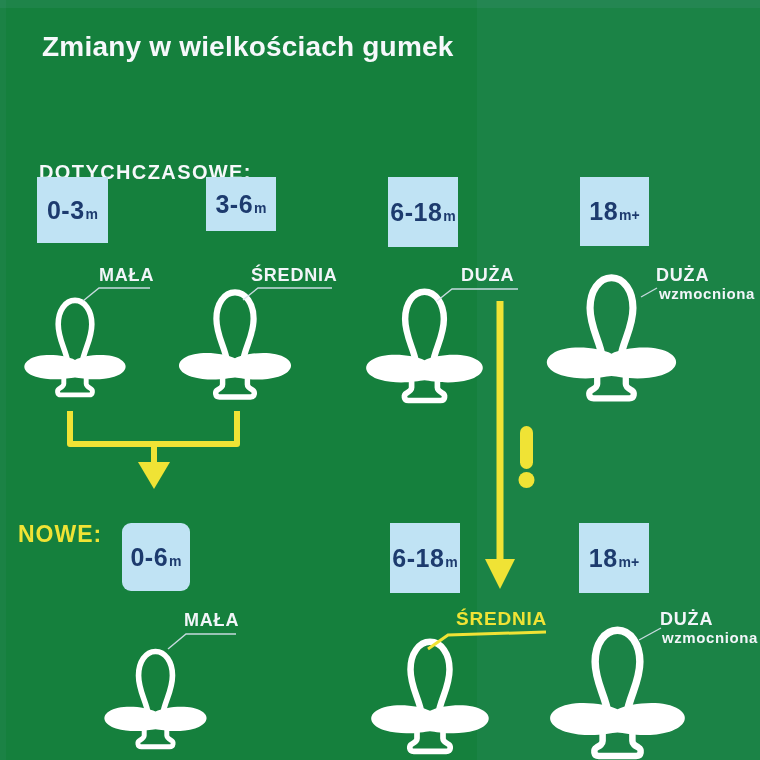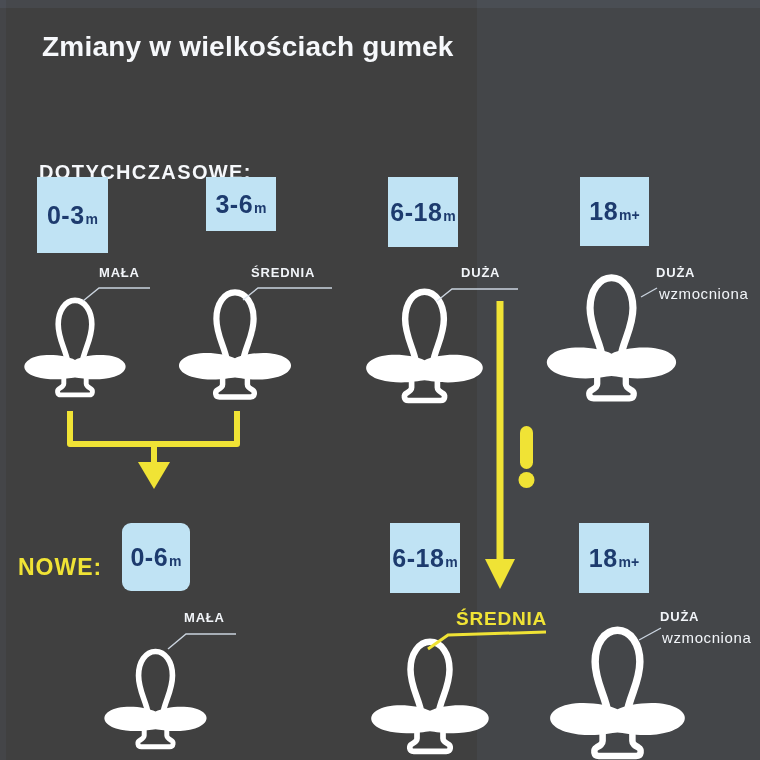--- a/index.html
+++ b/index.html
@@ -1,18 +1,18 @@
 <!DOCTYPE html>
 <html><head>
 <meta charset="utf-8">
 <style>
   html,body{margin:0;padding:0;background:#0f1a38;}
   #canvas{
     position:relative;width:760px;height:760px;overflow:hidden;
-    background:#404040;
+    background:#15803d;
     font-family:"Liberation Sans",sans-serif;
   }
   .abs{position:absolute;}
   .shade{position:absolute;pointer-events:none;}
   .shade-right{left:477px;top:0;width:283px;height:760px;background:rgba(150,182,236,0.055);}
   .shade-top{left:0;top:0;width:760px;height:8px;background:rgba(150,182,236,0.07);}
   .shade-left{left:0;top:0;width:6px;height:760px;background:rgba(150,182,236,0.05);}
 
   .title{left:42px;top:30px;color:#f6f8fb;font-weight:700;font-size:28px;line-height:34px;letter-spacing:0.2px;}
   .section-heading{color:#f6f8fb;font-weight:700;font-size:20px;letter-spacing:1.4px;}
@@ -20,23 +20,23 @@
 
   .age-box{
     background:#c0e3f4;color:#1d3b6e;
     display:flex;align-items:center;justify-content:center;
     font-weight:700;
   }
   .age-text{display:flex;align-items:baseline;}
   .age-big{font-size:25px;letter-spacing:0.5px;}
   .age-small{font-size:14px;margin-left:1px;}
 
-  .size-label{color:#f2f5f9;font-weight:700;font-size:13px;letter-spacing:0.8px;white-space:nowrap;}
+  .size-label{color:#f2f5f9;font-weight:700;font-size:18px;letter-spacing:0.8px;white-space:nowrap;}
   .size-label.yellow{color:#f0e335;font-size:19px;}
-  .size-note{color:#f2f5f9;font-weight:400;font-size:15px;letter-spacing:0.6px;white-space:nowrap;}
+  .size-note{color:#f2f5f9;font-weight:700;font-size:15px;letter-spacing:0.6px;white-space:nowrap;}
 
   .pacifier{position:absolute;overflow:visible;}
   .overlay{position:absolute;left:0;top:0;pointer-events:none;}
   .defs-holder{position:absolute;width:0;height:0;}
 </style>
 </head>
 <body>
 
 <div id="canvas">
 
@@ -53,21 +53,21 @@
       </g>
     </defs>
   </svg>
 
   <div class="abs title">
     <div>Zmiany w wielkościach gumek</div>
   </div>
 
   <div class="abs section-heading" style="left:39px;top:133px;margin-top:28px;">DOTYCHCZASOWE:</div>
 
-  <div class="abs age-box" style="left:37px;top:177px;width:71px;height:76px;">
+  <div class="abs age-box" style="left:37px;top:177px;width:71px;height:66px;">
     <span class="age-text">
         <span class="age-big">0-3</span>
         <span class="age-small">m</span>
       </span>
   </div>
   <div class="abs age-box" style="left:206px;top:177px;width:70px;height:54px;">
     <span class="age-text">
         <span class="age-big">3-6</span>
         <span class="age-small">m</span>
       </span>
@@ -97,21 +97,21 @@
   <svg class="pacifier" viewBox="0 0 160 160" style="left:173px;top:283px;width:124px;height:124px;">
       <use href="#pacifier-shape"></use>
     </svg>
   <svg class="pacifier" viewBox="0 0 160 160" style="left:360px;top:282px;width:129px;height:129px;">
       <use href="#pacifier-shape"></use>
     </svg>
   <svg class="pacifier" viewBox="0 0 160 160" style="left:540px;top:267px;width:143px;height:143px;">
       <use href="#pacifier-shape"></use>
     </svg>
 
-  <div class="abs section-heading new" style="left:18px;top:554px;">NOWE:</div>
+  <div class="abs section-heading new" style="left:18px;top:521px;">NOWE:</div>
 
   <div class="abs age-box" style="left:122px;top:523px;width:68px;height:68px;border-radius:9px;">
     <span class="age-text">
         <span class="age-big">0-6</span>
         <span class="age-small">m</span>
       </span>
   </div>
   <div class="abs age-box" style="left:390px;top:523px;width:70px;height:70px;">
     <span class="age-text">
         <span class="age-big">6-18</span>

